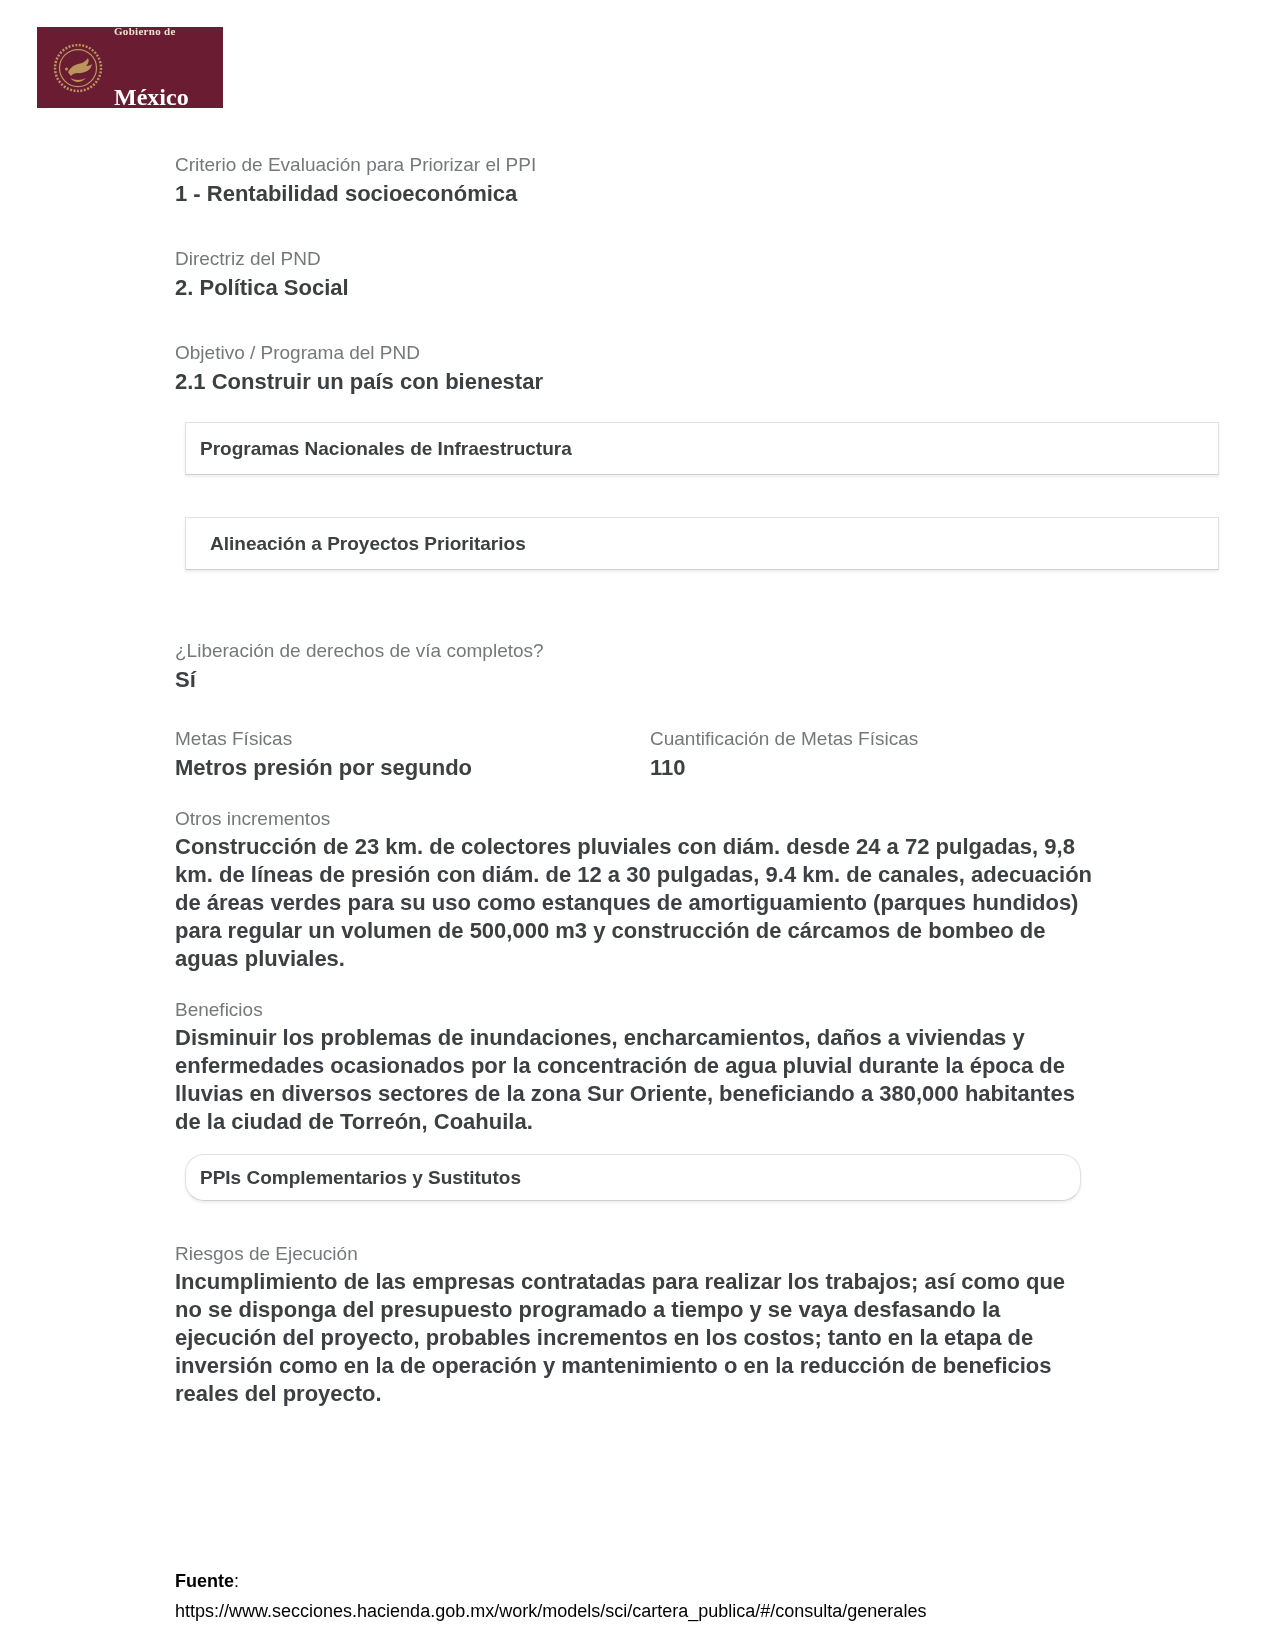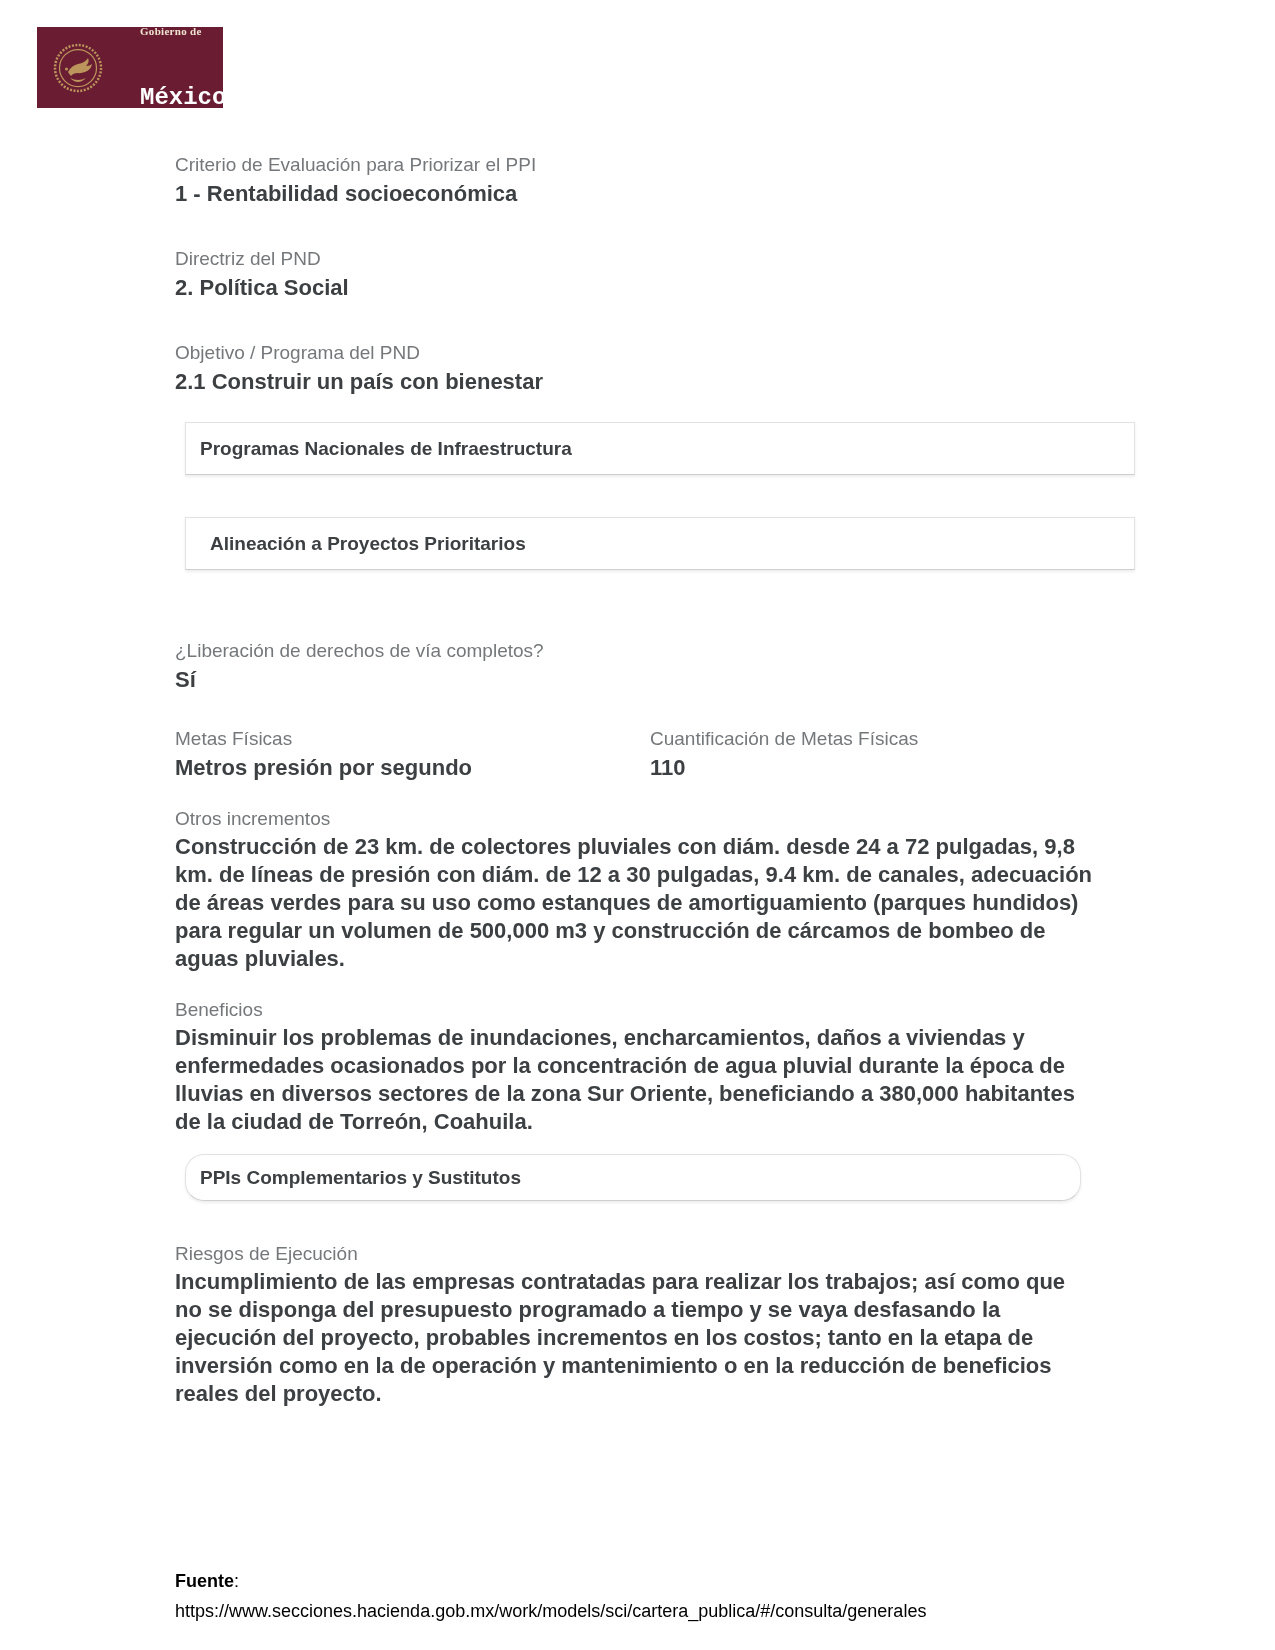--- a/index.html
+++ b/index.html
@@ -17,35 +17,34 @@
   .logo {
     position: absolute;
     left: 37px;
     top: 27px;
     width: 186px;
     height: 81px;
     background: #691c32;
     display: flex;
     align-items: center;
     padding-left: 16px;
-    gap: 26px;
   }
   .seal { width: 50px; height: 50px; flex: 0 0 auto; }
   .logo-text { margin-left: 11px; color: #efe3d0; }
   .logo-text .top {
     font-size: 11px;
     font-weight: bold;
     letter-spacing: 0.3px;
     font-family: "Liberation Serif", serif;
   }
   .logo-text .bottom {
     font-size: 24px;
     font-weight: bold;
     color: #ffffff;
-    font-family: Liberation Mono, monospace;
+    font-family: Liberation Serif, serif;
     line-height: 1.05;
     margin-top: 48px;
   }
 
   
   .content {
     position: absolute;
     left: 175px;
     top: 0;
     width: 923px;
@@ -58,21 +57,21 @@
   .field .value {
     font-size: 22px;
     line-height: 29px;
     font-weight: bold;
     color: #3c4043;
   }
   .field.para .value { line-height: 28px; }
 
   .section-box {
     margin-left: 10px;
-    width: 950px;
+    width: 1034px;
     border: 1px solid #e2e2e2;
     border-bottom-color: #cfcfcf;
     box-shadow: 0 2px 3px rgba(0,0,0,0.07);
     background: #ffffff;
     padding: 11px 14px;
     font-size: 19px;
     line-height: 29px;
     font-weight: bold;
     color: #3c4043;
   }

